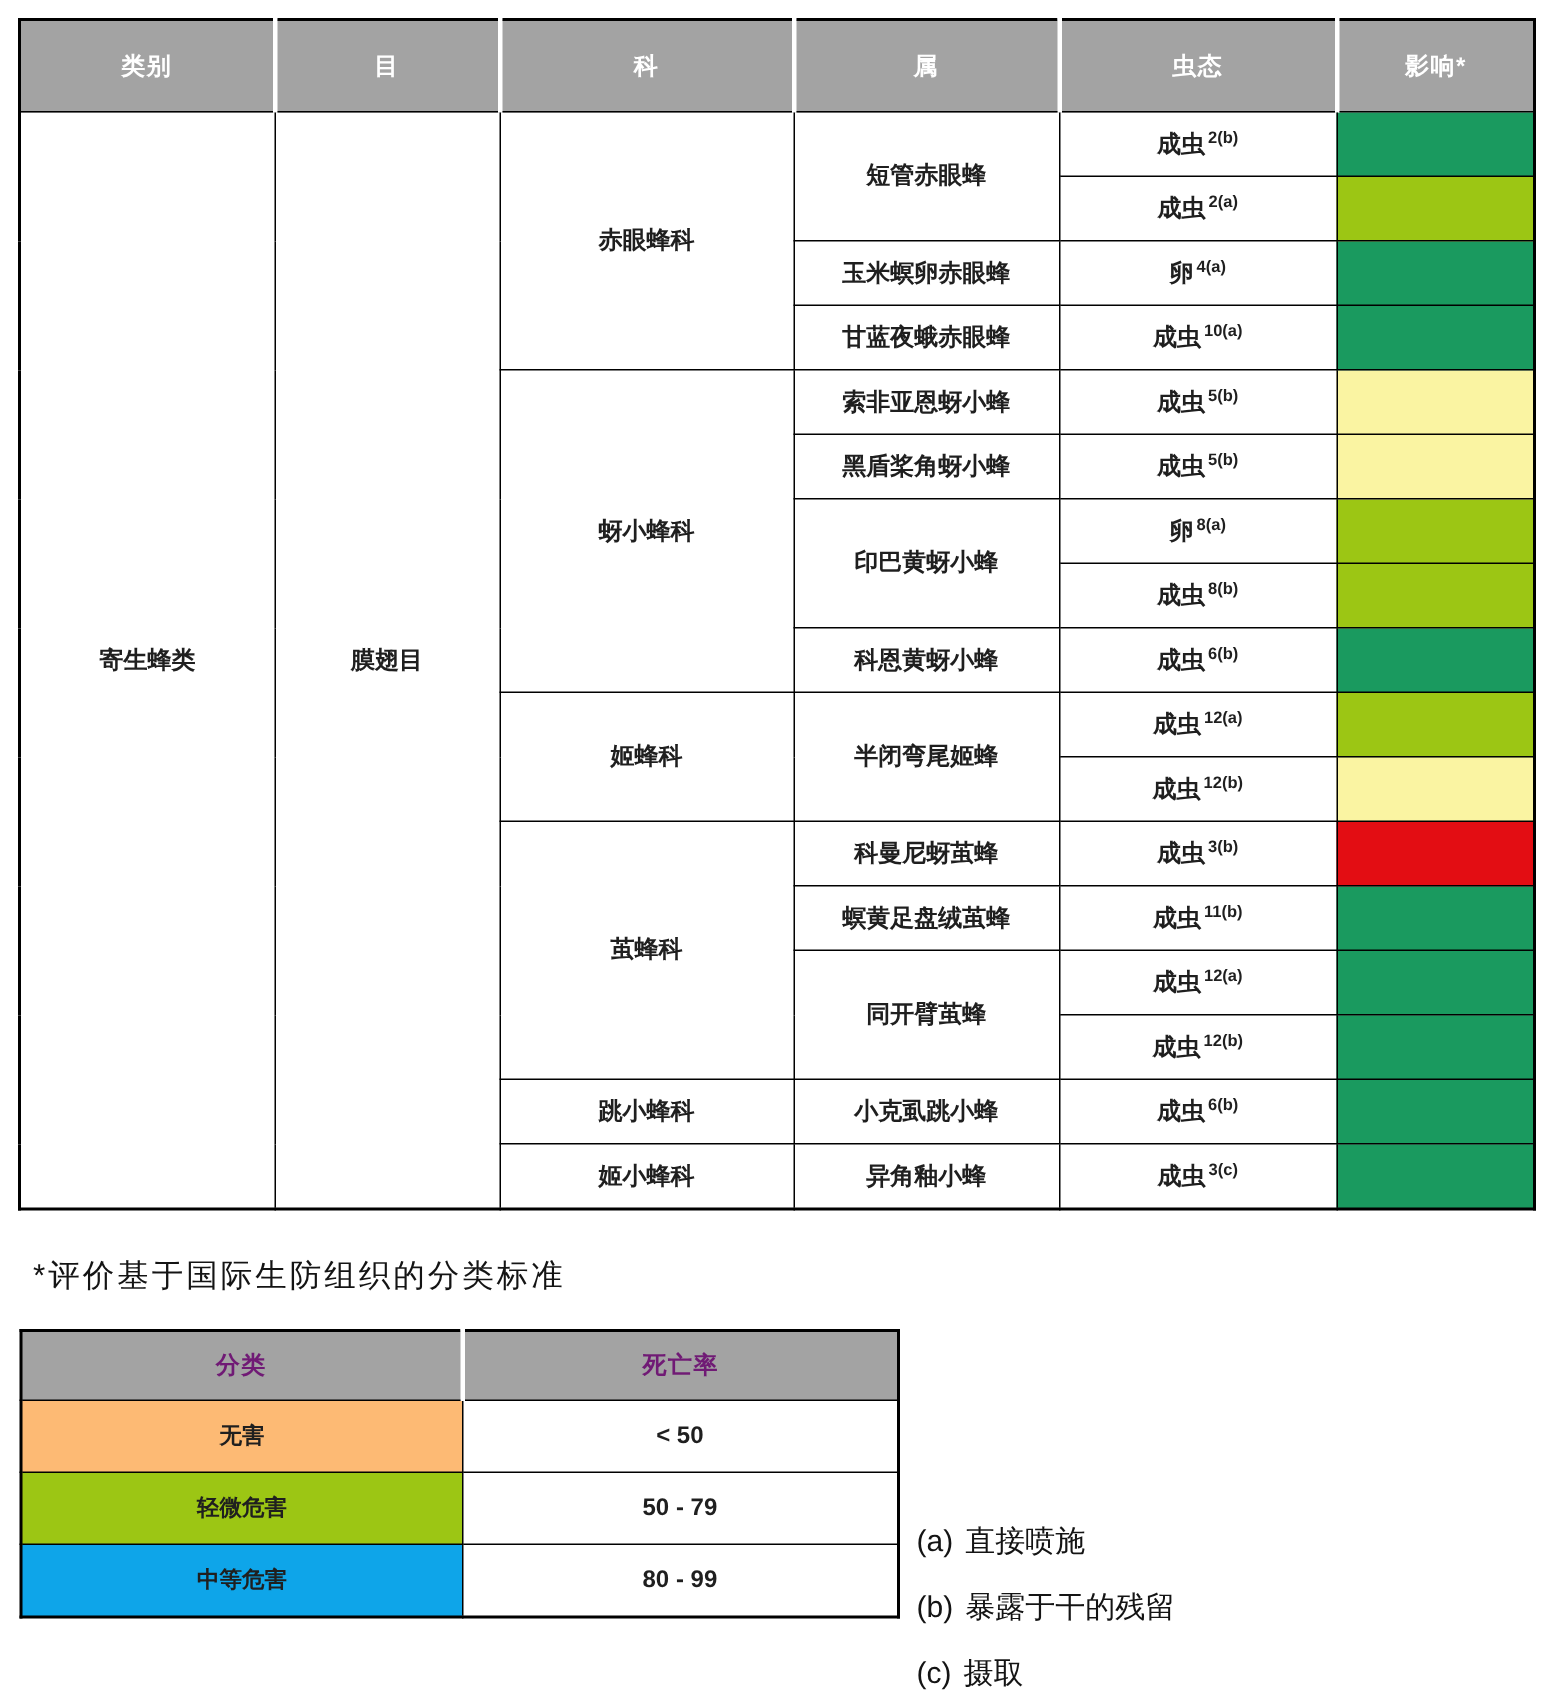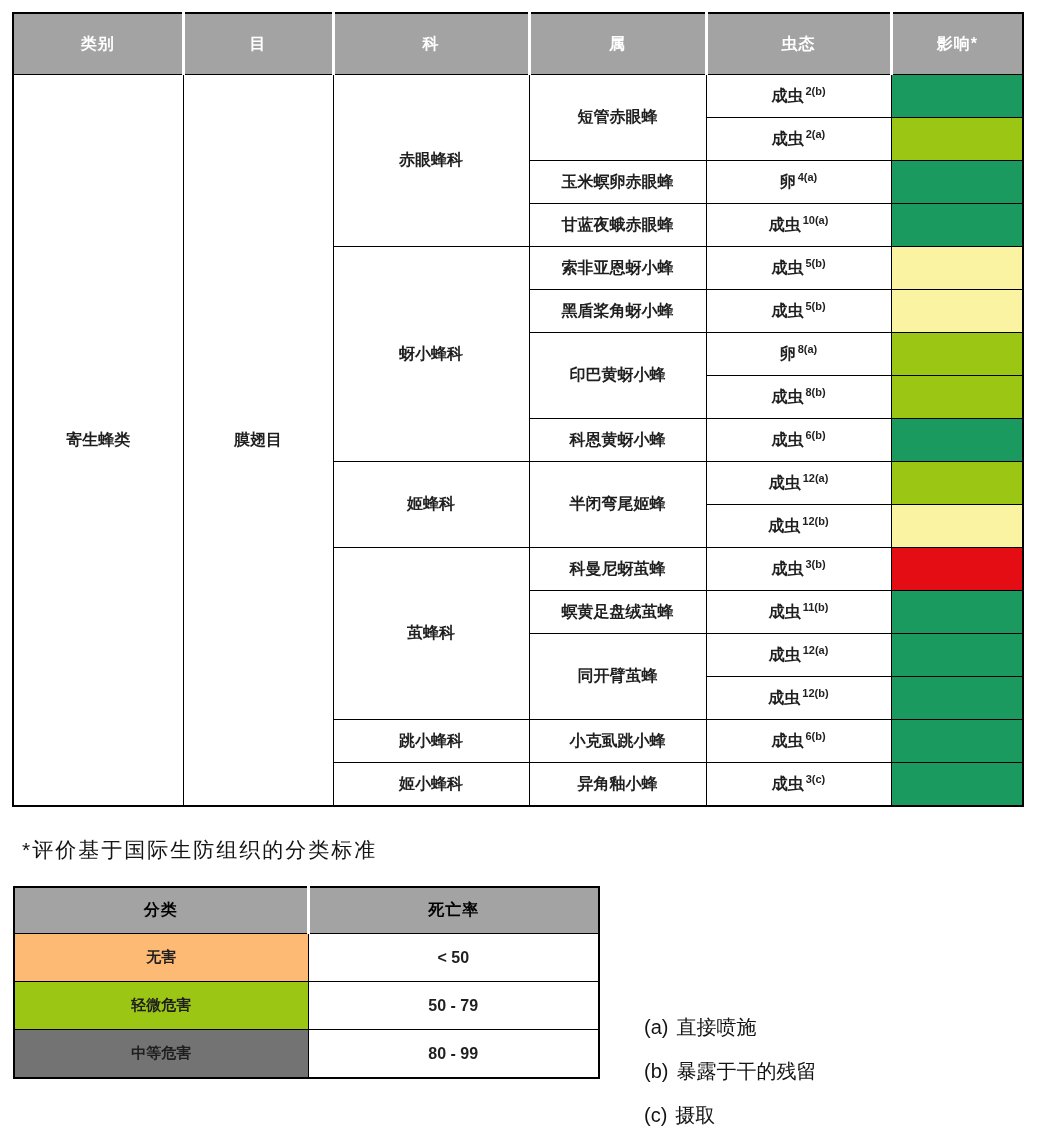--- a/index.html
+++ b/index.html
@@ -22,33 +22,33 @@
     font-size:16px; font-weight:600; height:42px; padding:0 4px;
   }
   .sup { font-size:11px; position:relative; top:-6px; margin-left:2px; font-weight:600;text-align:right; }
 
   
   .footnote { position:absolute; left:10px; top:836px; font-size:21px; letter-spacing:2px; color:#141414;margin-left:12px; }
 
   
   .legend { position:absolute; left:13px; top:886px; width:585px; border:2px solid #000; }
   .legend th {
-    background:#a3a3a3; color:#000000; font-size:16px; font-weight:bold;
+    background:#a3a3a3; color:#701a75; font-size:16px; font-weight:bold;
     height:43px; border:1px solid #000; text-align:center; vertical-align:middle;
     letter-spacing:1px;
   }
   .legend th + th { border-left:3px solid #ffffff; }
   .legend td {
     border:1px solid #000; text-align:center; vertical-align:middle; height:45px;
   }
   .lg-label { font-size:15px; font-weight:600; color:#1f1f1f; }
   .lg-val  { background:#ffffff; font-size:16px; font-weight:700; }
 
   
-  .notes { position:absolute; left:644px; top:1014px; display:flex; flex-direction:column; gap:17px; font-size:20px; color:#141414; }
+  .notes { position:absolute; left:611px; top:1014px; display:flex; flex-direction:column; gap:17px; font-size:20px; color:#141414; }
   .note-row { white-space:nowrap; }
   .note-key { margin-right:8px; }
 </style>
 </head>
 <body>
 
 <table class="main-table">
   <colgroup>
     <col style="width:170px">
     <col style="width:150px">
@@ -176,21 +176,21 @@
   <tbody>
     <tr>
       <td class="lg-label" style="background: #fdba74; margin-left: 11px;">无害</td>
       <td class="lg-val">&lt; 50</td>
     </tr>
     <tr>
       <td class="lg-label" style="background: rgb(156, 198, 20);">轻微危害</td>
       <td class="lg-val">50 - 79</td>
     </tr>
     <tr>
-      <td class="lg-label" style="background: #737373;">中等危害</td>
+      <td class="lg-label" style="background: #0ea5e9;">中等危害</td>
       <td class="lg-val">80 - 99</td>
     </tr>
   </tbody>
 </table>
 
 <div class="notes">
   <div class="note-row">
     <span class="note-key">(a)</span><span>直接喷施</span>
   </div>
   <div class="note-row">

